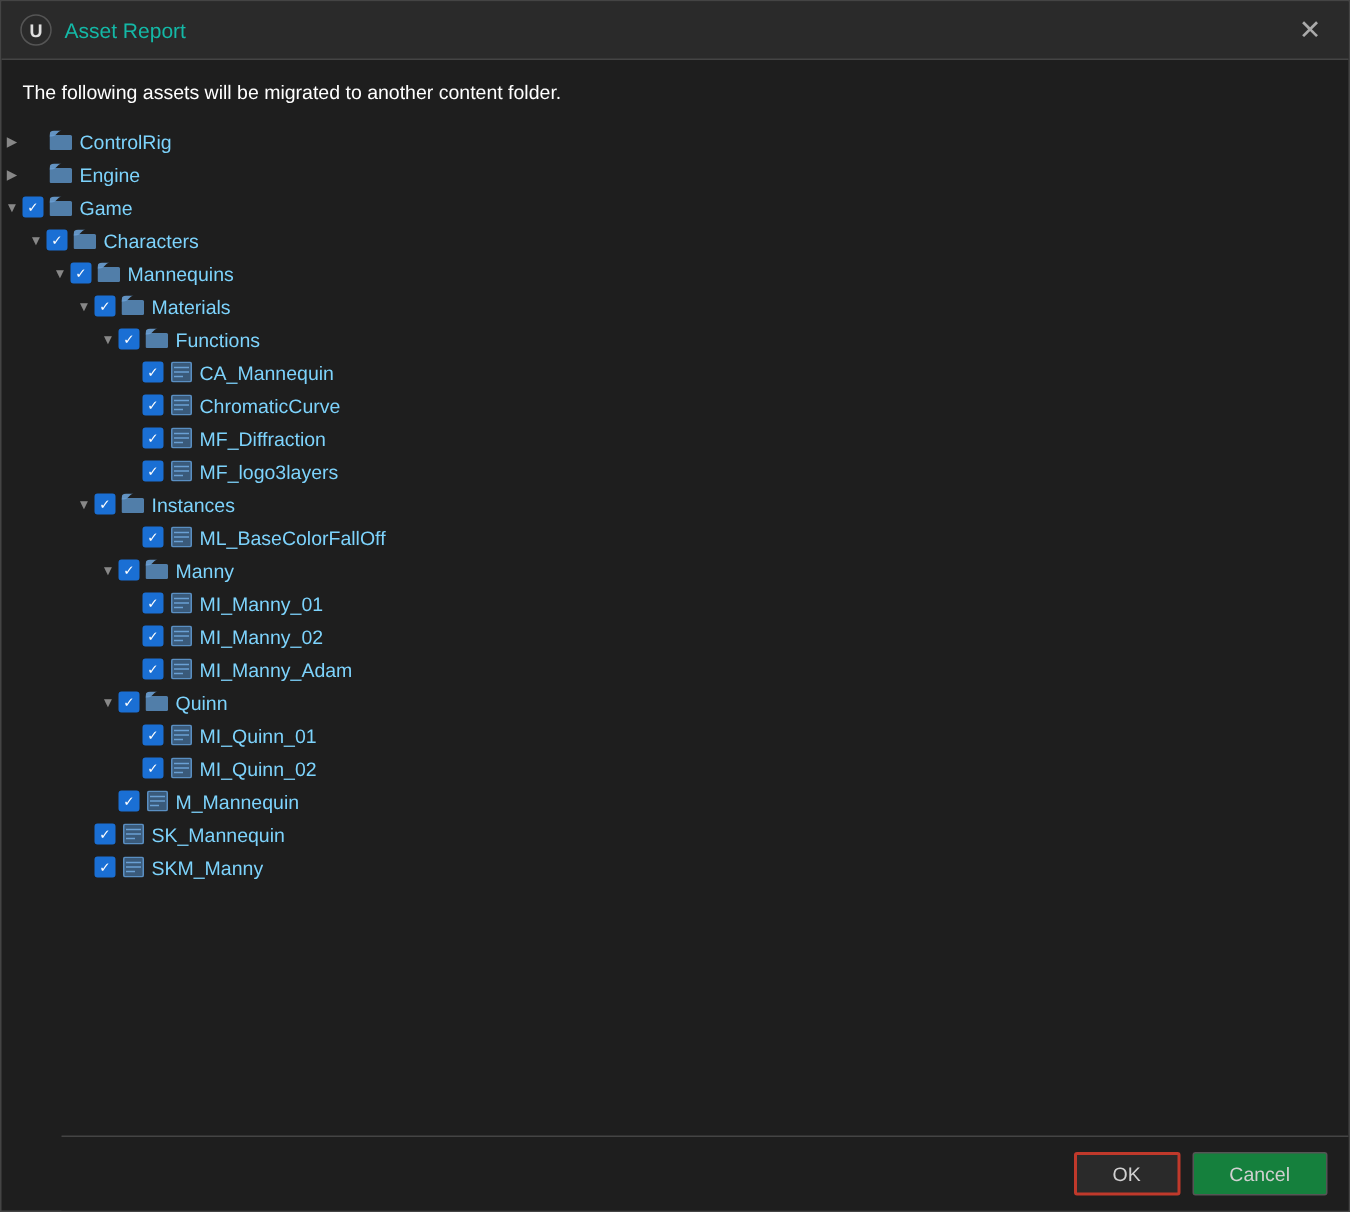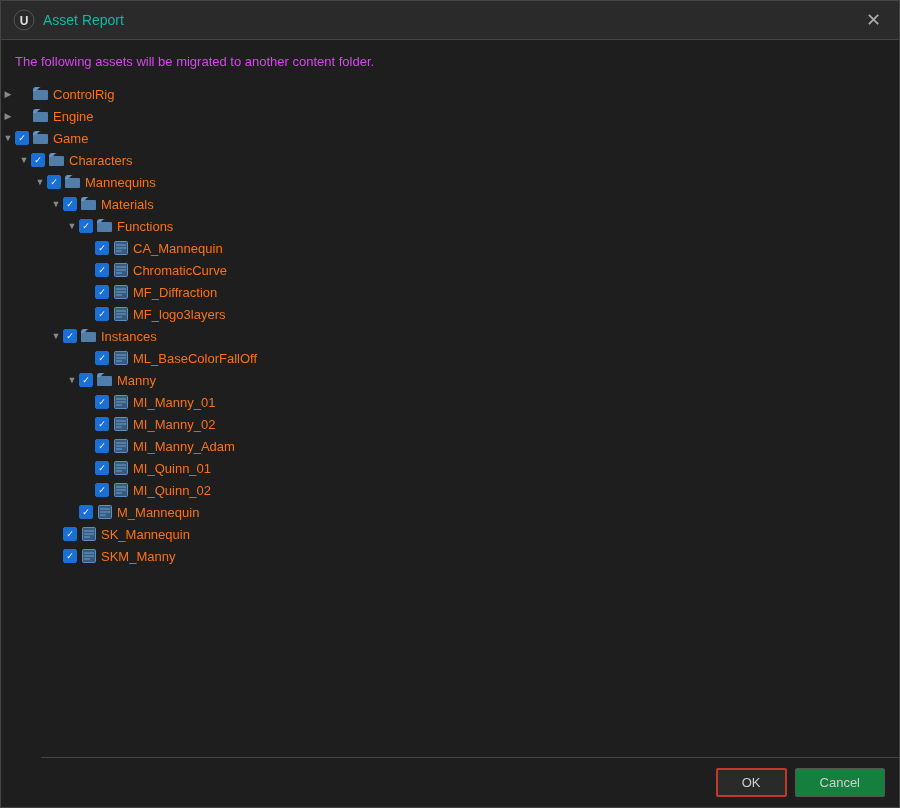--- a/index.html
+++ b/index.html
@@ -50,21 +50,21 @@
       border: none;
       color: #aaa;
       font-size: 18px;
       cursor: pointer;
       padding: 2px 6px;
       line-height: 1;
     }
     .description {
       padding: 14px 7px 10px 14px;
       font-size: 13px;
-      color: #d946ef;
+      color: #ffffff;
       flex-shrink: 0;
     }
     .tree-area {
       flex: 1;
       overflow-y: scroll;
       overflow-x: hidden;
       padding: 4px 0;
     }
     .tree-area::-webkit-scrollbar {
       width: 12px;
@@ -124,21 +124,21 @@
       height: 14px;
       margin-right: 4px;
       flex-shrink: 0;
       display: inline-flex;
       align-items: center;
       justify-content: center;
     }
     .folder-svg { width: 16px; height: 14px; }
     .item-label {
       font-size: 13px;
-      color: #f97316;
+      color: #7dd3fc;
       white-space: nowrap;
     }
     .footer {
       border-top: 1px solid #444;
       padding: 10px 14px;
       display: flex;
       justify-content: flex-end;
       gap: 8px;
       flex-shrink: 0;
       background: #1e1e1e;
@@ -435,20 +435,35 @@
       <line x1="2" y1="10" x2="8" y2="10" stroke="#6aa0d4" stroke-width="1"></line>
     </svg>
         </span>
         <span class="item-label">MI_Manny_Adam</span>
       </div>
       <div class="tree-item">
         <span class="indent"></span>
         <span class="indent"></span>
         <span class="indent"></span>
         <span class="indent"></span>
+        <span class="expand-arrow expanded"></span>
+        <span class="checkbox checked"></span>
+        <span class="folder-icon">
+          <svg class="folder-svg" viewBox="0 0 16 14" fill="none" xmlns="http://www.w3.org/2000/svg">
+      <rect x="0" y="3" width="15" height="10" rx="1" fill="#5a8fc2" opacity="0.85"></rect>
+      <path d="M0 3 L0 4 Q3 4 4 3 L6 1 Q7 0 8 0 L3 0 Q1.5 0 0.5 1 Z" fill="#6aa0d4" opacity="0.9"></path>
+    </svg>
+        </span>
+        <span class="item-label">Quinn</span>
+      </div>
+      <div class="tree-item">
+        <span class="indent"></span>
+        <span class="indent"></span>
+        <span class="indent"></span>
+        <span class="indent"></span>
         <span class="indent"></span>
         <span class="expand-arrow none"></span>
         <span class="checkbox checked"></span>
         <span class="folder-icon">
           <svg width="14" height="14" viewBox="0 0 14 14" fill="none">
       <rect x="0.5" y="0.5" width="13" height="13" rx="1" fill="#3a5a7a" stroke="#5a8fc2" stroke-width="1"></rect>
       <line x1="2" y1="4" x2="12" y2="4" stroke="#6aa0d4" stroke-width="1"></line>
       <line x1="2" y1="7" x2="12" y2="7" stroke="#6aa0d4" stroke-width="1"></line>
       <line x1="2" y1="10" x2="8" y2="10" stroke="#6aa0d4" stroke-width="1"></line>
     </svg>

